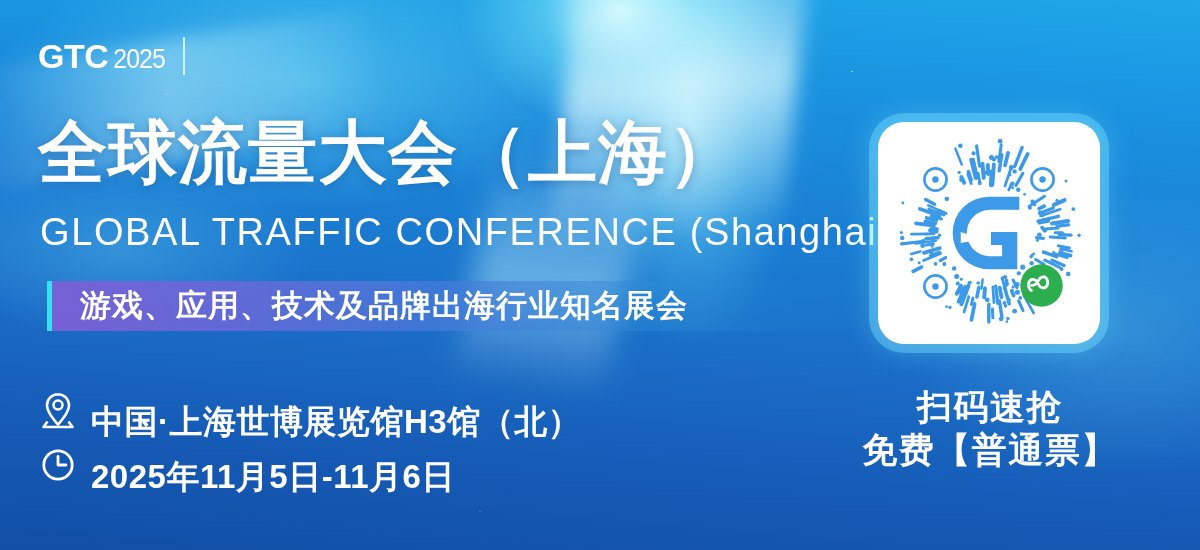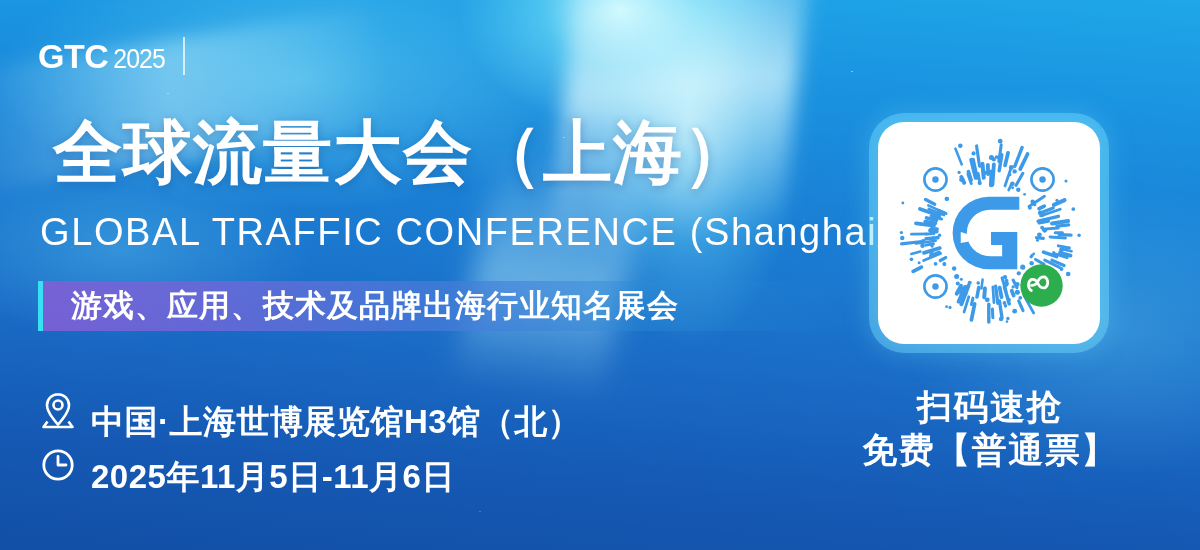--- a/index.html
+++ b/index.html
@@ -163,37 +163,36 @@
   .title-cn {
     position: absolute;
     left: 38px; top: 117px;
     font-size: 69px;
     font-weight: 800;
     color: #ffffff;
     letter-spacing: 1px;
     line-height: 1.05;
     white-space: nowrap;
     text-shadow: 0 2px 10px rgba(8,60,130,.32);
-    margin-left: 15px;
   }
   .title-en {
     position: absolute;
     left: 40px; top: 212px;
     font-size: 38px;
     font-weight: 400;
     color: #ffffff;
     letter-spacing: 1.6px;
     line-height: 1.1;
     white-space: nowrap;
   }
 
   
   .tagline-wrap {
     position: absolute;
-    left: 38px; top: 281px;
+    left: 47px; top: 281px;
     width: 800px; height: 50px; padding-left: 32px;
   }
   .tagline-bg {
     position: absolute; inset: 0;
     background: linear-gradient(90deg,
       rgba(126,95,214,.92) 0%,
       rgba(106,104,216,.88) 22%,
       rgba(72,124,218,.72) 48%,
       rgba(44,140,214,.40) 72%,
       rgba(32,148,210,.10) 90%,

